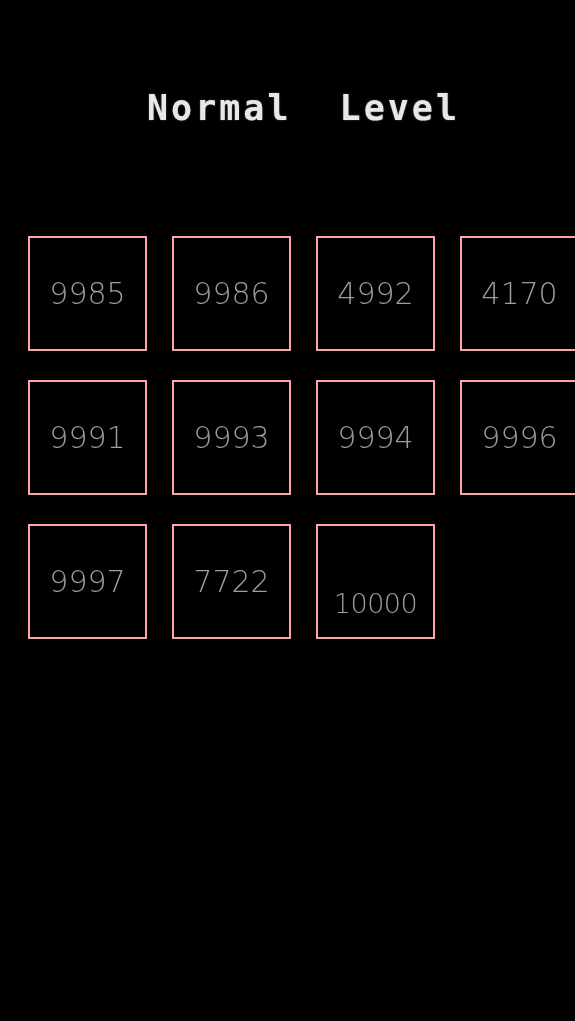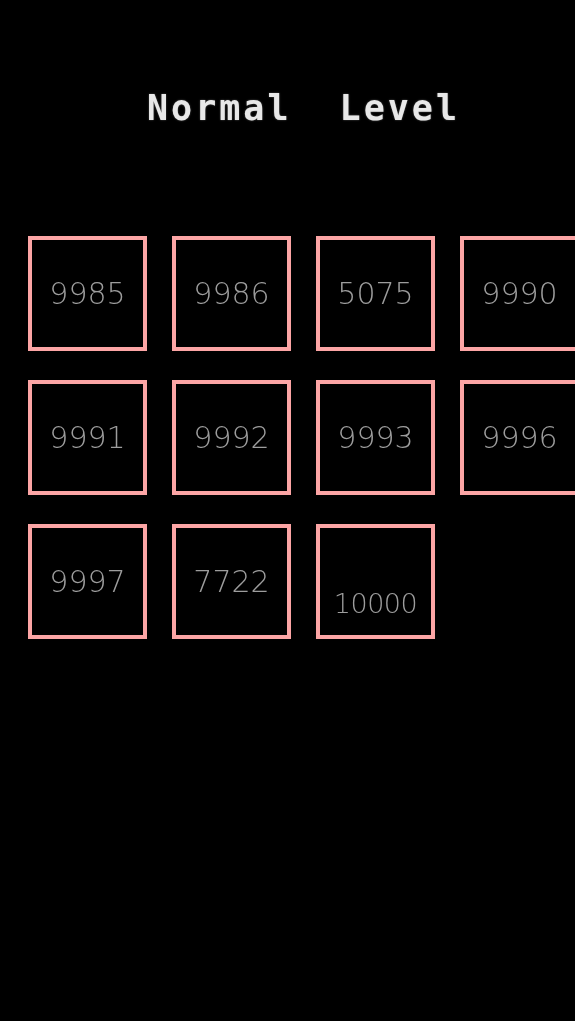--- a/index.html
+++ b/index.html
@@ -51,21 +51,21 @@
     height: 549px;
     display: grid;
     grid-template-columns: repeat(4, 119px);
     grid-template-rows: repeat(4, 115px);
     column-gap: 25px;
     row-gap: 29px;
   }
 
   .level-cell {
     box-sizing: border-box;
-    border: 4px solid #fca5a5;
+    border: 2px solid #fca5a5;
     background: #000000;
     display: flex;
     align-items: center;
     justify-content: center;
     cursor: pointer;
   }
 
   .level-label {
     color: #9d9d9d;
     font-family: "DejaVu Sans", "Liberation Sans", sans-serif;
@@ -100,34 +100,34 @@
   <div id="level-grid">
 
     <div class="level-cell">
       <span class="level-label">9985</span>
     </div>
     <div class="level-cell">
       <span class="level-label">9986</span>
     </div>
 
     <div class="level-cell">
-      <span class="level-label">5075</span>
+      <span class="level-label">4992</span>
     </div>
     <div class="level-cell">
-      <span class="level-label">9990</span>
+      <span class="level-label">4170</span>
     </div>
     <div class="level-cell">
       <span class="level-label">9991</span>
     </div>
-    <div class="level-cell">
-      <span class="level-label">9992</span>
-    </div>
 
     <div class="level-cell">
       <span class="level-label">9993</span>
+    </div>
+    <div class="level-cell">
+      <span class="level-label">9994</span>
     </div>
     <div class="level-cell">
       <span class="level-label">9996</span>
     </div>
 
     <div class="level-cell">
       <span class="level-label">9997</span>
     </div>
     <div class="level-cell">
       <span class="level-label">7722</span>

